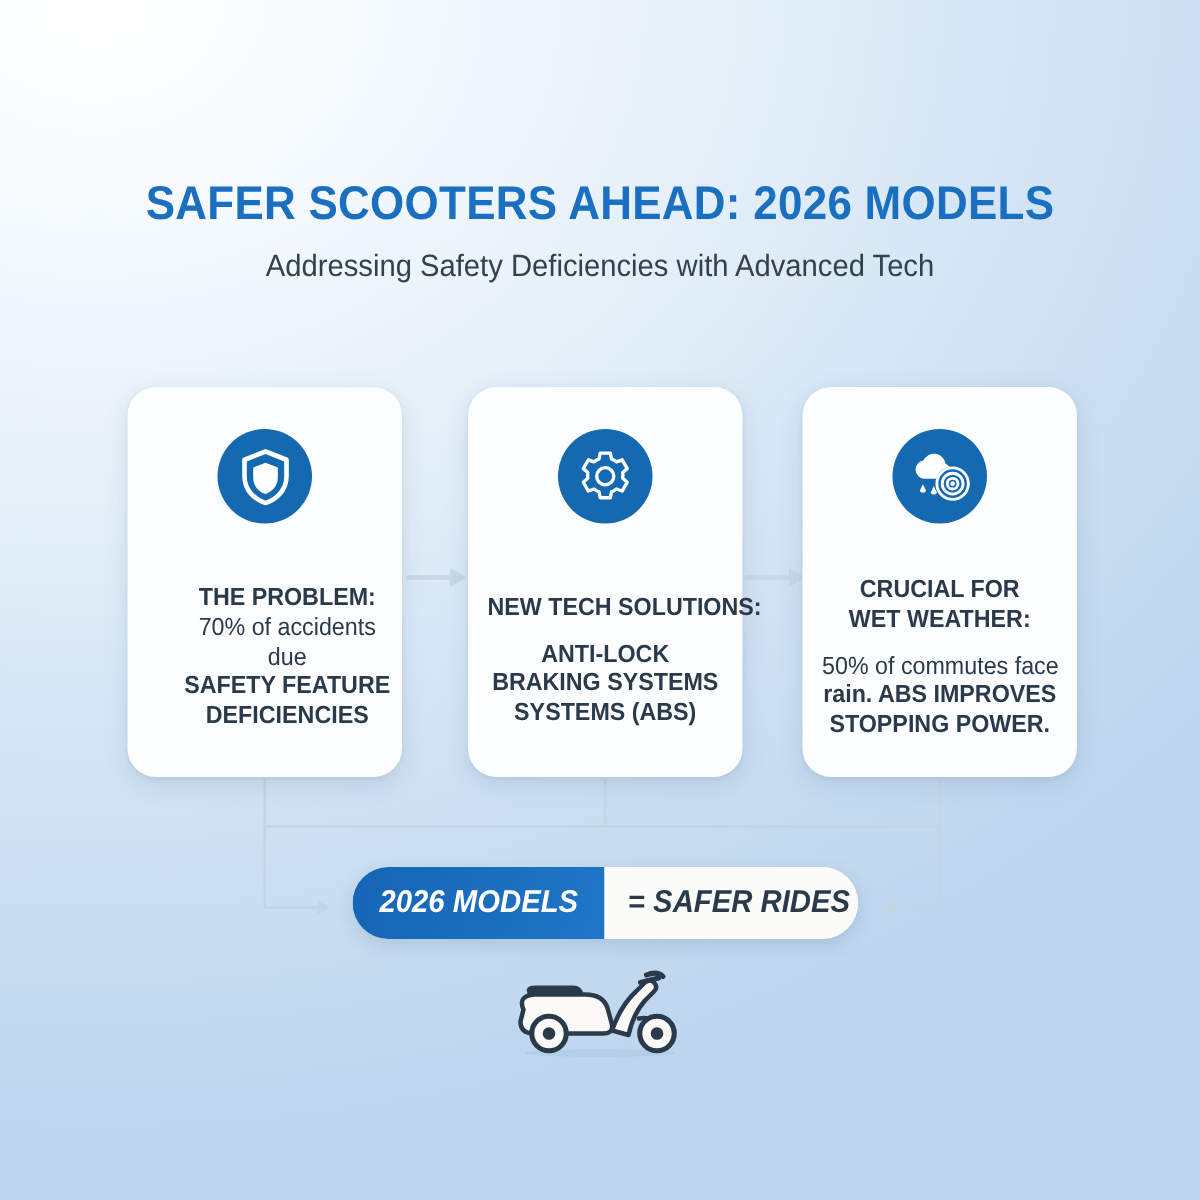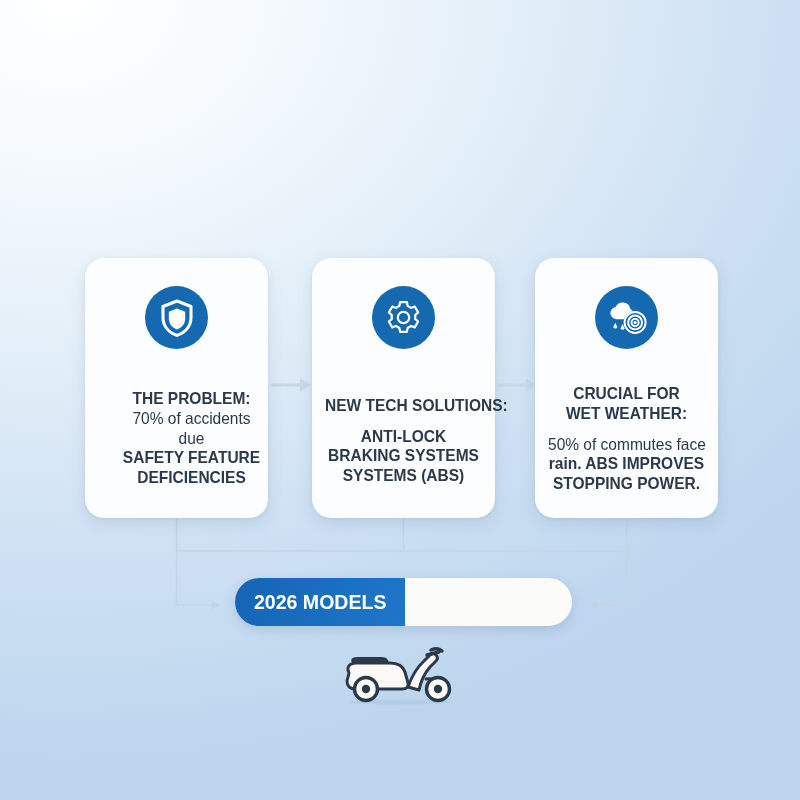--- a/index.html
+++ b/index.html
@@ -92,20 +92,21 @@
   
   #banner {
     position:absolute;
     left:235px; top:578px;
     width:337px; height:48px;
     border-radius:24px;
     overflow:hidden;
     display:flex;
     box-shadow:0 4px 12px rgba(70,105,145,0.20);
     background:#fbfbfa;
+    font-style:italic;
   }
   #banner-left {
     width:170px; height:100%;
     background:linear-gradient(100deg,#1565b6 0%,#1f76c6 100%);
     display:flex; align-items:center; justify-content:center;
   }
   #banner-right {
     flex:1; height:100%;
     background:#fbfbfa;
     display:flex; align-items:center; justify-content:flex-start;
@@ -121,20 +122,24 @@
   }
 
   
   #scooter { position:absolute; left:330px; top:641px; width:140px; height:66px; }
 </style>
 </head>
 <body>
 
 <div id="poster">
 
+  <div id="header">
+    <div id="title">SAFER SCOOTERS AHEAD: 2026 MODELS</div>
+    <div id="subtitle">Addressing Safety Deficiencies with Advanced Tech</div>
+  </div>
 
   <svg id="connectors" width="800" height="800" viewBox="0 0 800 800">
     <g stroke="#c3d4e4" stroke-width="1.6" fill="none">
 
       <line x1="176.5" y1="519" x2="176.5" y2="605"></line>
       <line x1="403.5" y1="519" x2="403.5" y2="551"></line>
       <line x1="626.5" y1="519" x2="626.5" y2="605"></line>
 
       <line x1="176.5" y1="551" x2="626.5" y2="551"></line>
     </g>
@@ -218,20 +223,23 @@
       <span class="ln normal gap">50% of commutes face</span>
       <span class="ln bold">rain. ABS IMPROVES</span>
       <span class="ln bold">STOPPING POWER.</span>
     </div>
   </div>
 
   <div id="banner">
     <div id="banner-left">
       <span id="banner-left-text">2026 MODELS</span>
     </div>
+    <div id="banner-right">
+      <span id="banner-right-text">= SAFER RIDES</span>
+    </div>
   </div>
 
   <svg id="scooter" viewBox="0 0 140 66">
 
     <ellipse cx="70" cy="61" rx="50" ry="2.6" fill="#aac6e0" opacity="0.55"></ellipse>
     <g stroke="#2b3a4a" stroke-width="3" fill="#fbfaf6" stroke-linejoin="round" stroke-linecap="round">
 
       <path d="M19 32 q-4 -9 7 -10 l34 0 q12 0 15 9 l3 11 q1 6 -6 6 l-46 0 q-9 0 -9 -8 Z"></path>
 
       <path d="M78 46 q6 -17 16 -26 l6 -6 q3 -3 6 0 l0 0 q3 3 0 6 l-6 6 q-8 9 -11 23 Z"></path>

